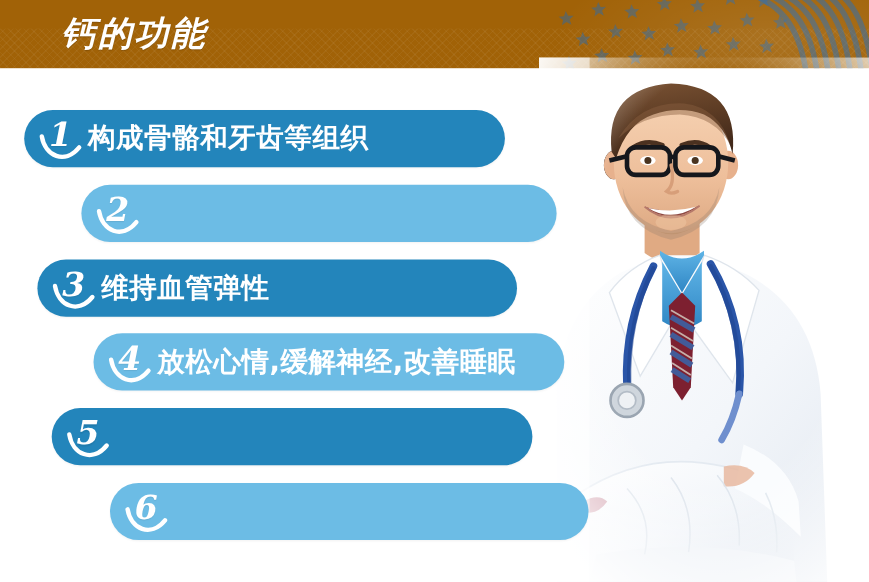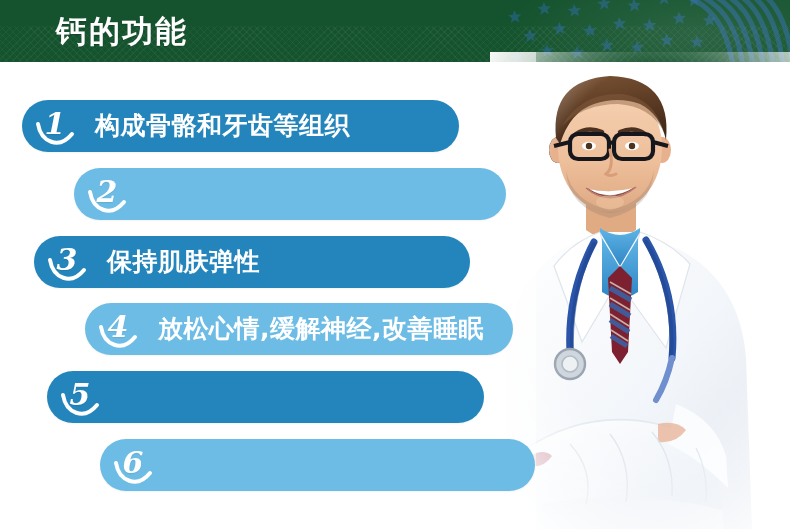--- a/index.html
+++ b/index.html
@@ -19,22 +19,23 @@
     background: #ffffff;
     overflow: hidden;
   }
 
   
   #header {
     position: absolute;
     left: 0; top: 0;
     width: 790px;
     height: 62px;
-    background: #14532d;
+    background: #a16207;
     overflow: hidden;
+    font-style: italic;
   }
   
   .hdr-hatch {
     position: absolute;
     left: 0; top: 26px;
     width: 790px; height: 36px;
     background-image:
       repeating-linear-gradient(45deg, rgba(255,255,255,0.045) 0 1px, transparent 1px 5px),
       repeating-linear-gradient(-45deg, rgba(255,255,255,0.045) 0 1px, transparent 1px 5px);
     pointer-events: none;
@@ -129,21 +130,21 @@
     height: 38px;
     overflow: visible;
   }
 
   .pill-text {
     font-size: 25px;
     font-weight: bold;
     color: #ffffff;
     letter-spacing: 0.5px;
     padding-right: 22px;
-    margin-left: 17px;
+    margin-left: 2px;
     line-height: 52px;
   }
 
   
   #pill-1 { left: 22px;  top: 100px; width: 437px; }
   #pill-2 { left: 74px;  top: 168px; width: 432px; }
   #pill-3 { left: 34px;  top: 236px; width: 436px; }
   #pill-4 { left: 85px;  top: 303px; width: 428px; }
   #pill-5 { left: 47px;  top: 371px; width: 437px; }
   #pill-6 { left: 100px; top: 439px; width: 435px; }
@@ -353,21 +354,21 @@
     </div>
   </div>
 
   <div class="pill dark" id="pill-3">
     <div class="pill-num">
       <svg class="swoosh" viewBox="0 0 42 38" xmlns="http://www.w3.org/2000/svg" aria-hidden="true">
         <path d="M3,12 C6,30 24,38 37,22" fill="none" stroke="#ffffff" stroke-width="4" stroke-linecap="round"></path>
       </svg>
       <span class="digit">3</span>
     </div>
-    <span class="pill-text">保持肌肤弹性</span>
+    <span class="pill-text">维持血管弹性</span>
   </div>
 
   <div class="pill light" id="pill-4">
     <div class="pill-num">
       <svg class="swoosh" viewBox="0 0 42 38" xmlns="http://www.w3.org/2000/svg" aria-hidden="true">
         <path d="M3,12 C6,30 24,38 37,22" fill="none" stroke="#ffffff" stroke-width="4" stroke-linecap="round"></path>
       </svg>
       <span class="digit">4</span>
     </div>
     <span class="pill-text">放松心情,缓解神经,改善睡眠</span>

